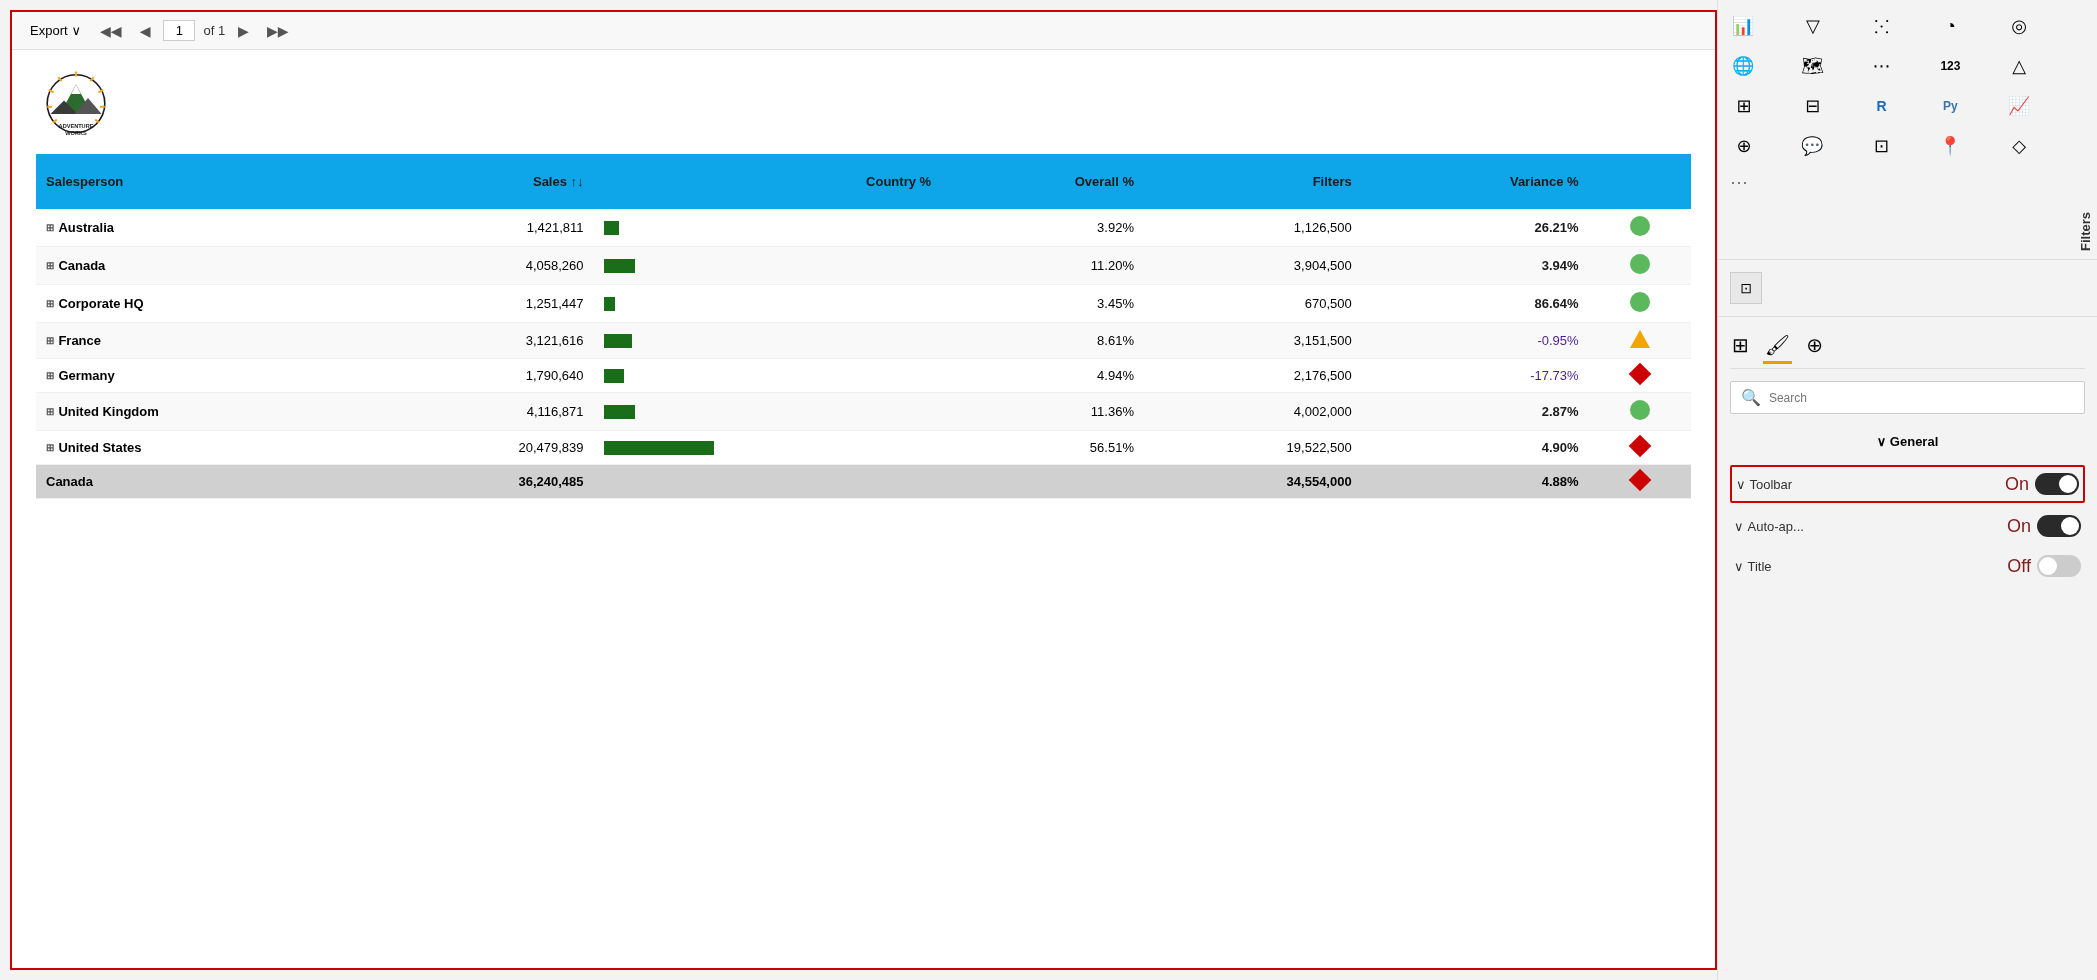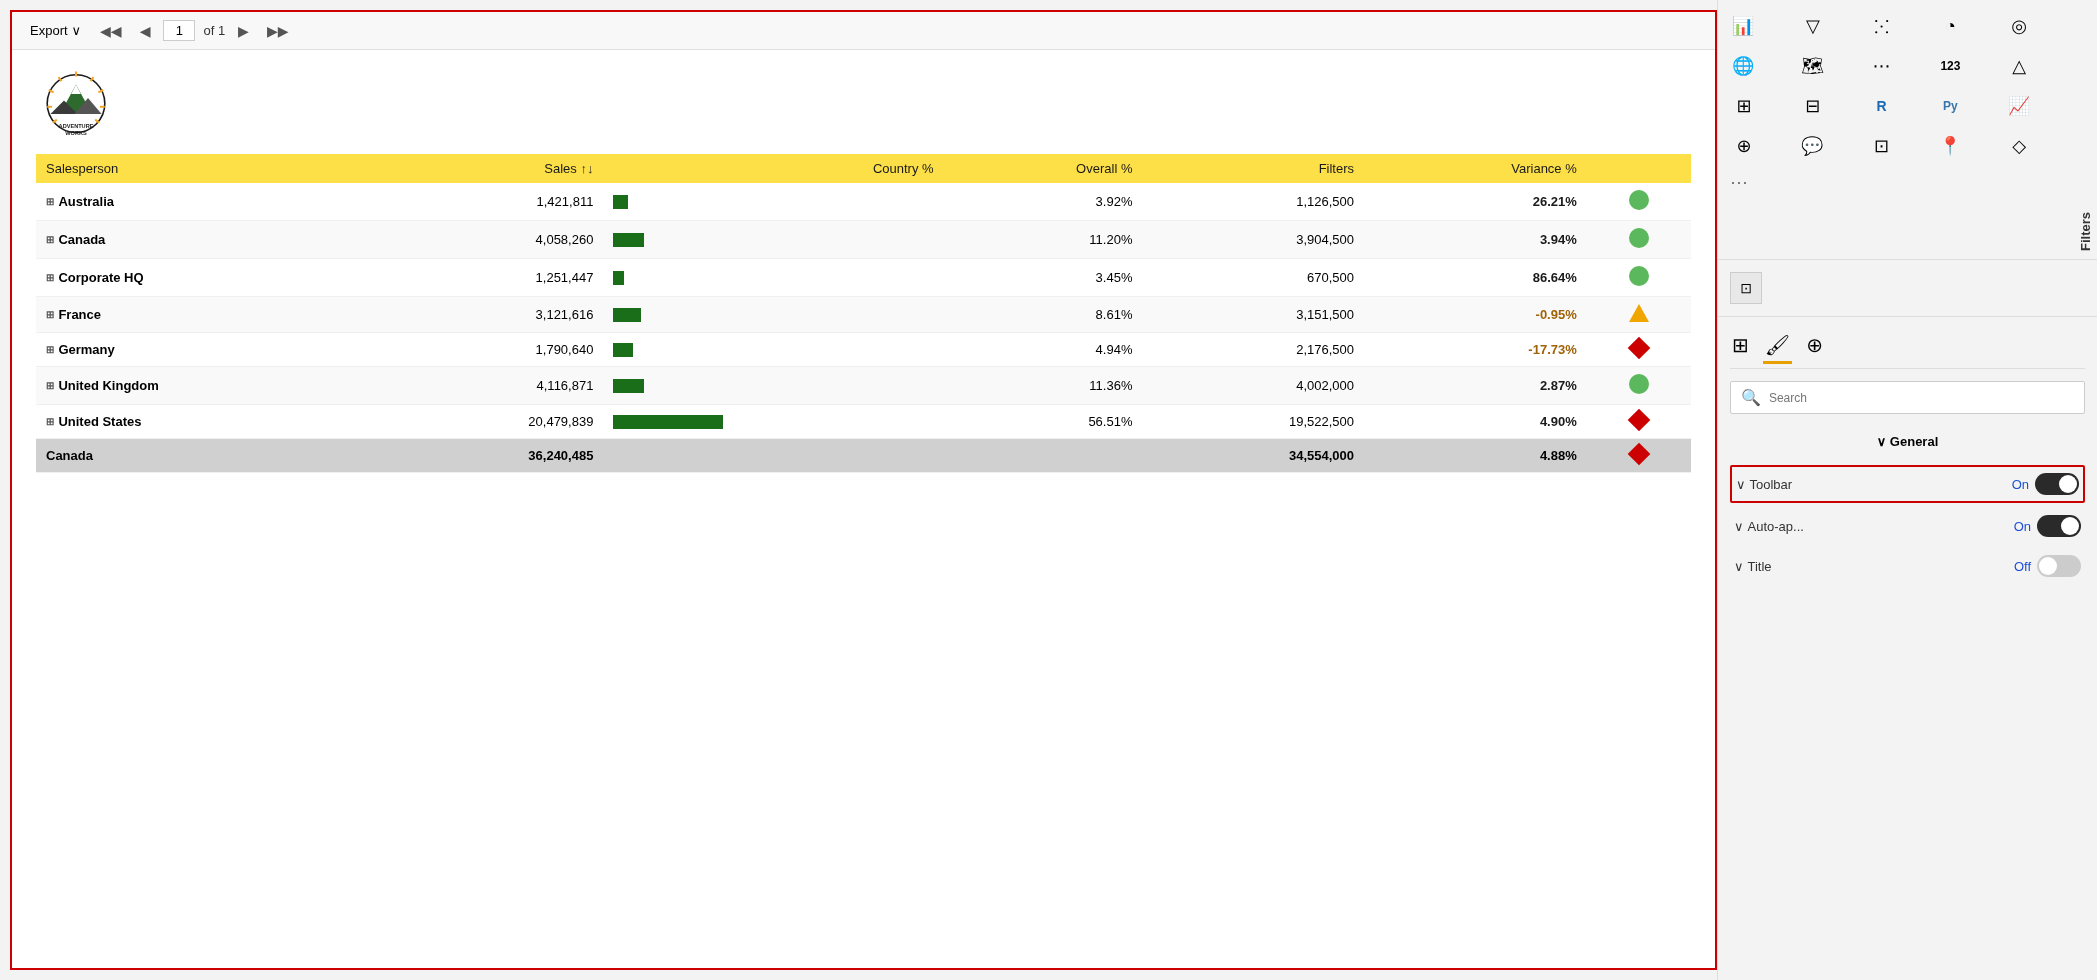--- a/index.html
+++ b/index.html
@@ -70,24 +70,24 @@
       padding-bottom: 8px;
     }
 
     
     .data-table {
       width: 100%;
       border-collapse: collapse;
       font-size: 13px;
     }
     .data-table th {
-      background: #fde047;
-      padding: 7px 10px;
+      background: #0ea5e9;
+      padding: 20px 10px;
       text-align: left;
-      font-weight: 400;
+      font-weight: 700;
       color: #1a1a1a;
     }
     .data-table th.right { text-align: right; }
     .data-table td {
       padding: 7px 10px;
       border-bottom: 1px solid #f0f0f0;
       vertical-align: middle;
     }
     .data-table tr:nth-child(even) td { background: #f9f9f9; }
     .data-table tr.total-row td {
@@ -113,21 +113,21 @@
       height: 18px;
       display: flex;
       align-items: center;
     }
     .bar {
       height: 14px;
       background: #1a6e1a;
       display: inline-block;
     }
     .variance-positive { color: #1a1a1a; font-weight: 700; }
-    .variance-negative { color: #a16207; font-weight: 700; }
+    .variance-negative { color: #4c1d95; font-weight: 400; }
 
     
     .status-circle {
       width: 20px; height: 20px; border-radius: 50%;
       display: inline-block;
     }
     .status-circle.green { background: #5cb85c; }
     .status-triangle {
       width: 0; height: 0;
       border-left: 10px solid transparent;
@@ -273,21 +273,21 @@
       margin-bottom: 6px;
     }
     .format-row-label { font-size: 13px; color: #333; display: flex; align-items: center; gap: 4px; }
 
     
     .toggle-container {
       display: flex;
       align-items: center;
       gap: 6px;
     }
-    .toggle-label { font-size: 13px; color: #1d4ed8; }
+    .toggle-label { font-size: 18px; color: #7f1d1d; }
     .toggle {
       width: 44px; height: 22px;
       border-radius: 11px;
       position: relative;
       cursor: pointer;
     }
     .toggle.on { background: #2a2a2a; }
     .toggle.off { background: #ccc; }
     .toggle-knob {
       width: 18px; height: 18px;

